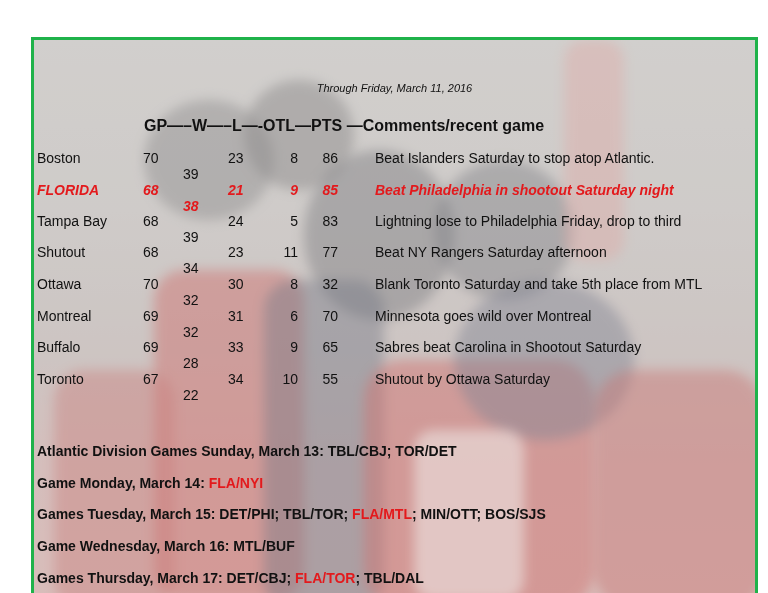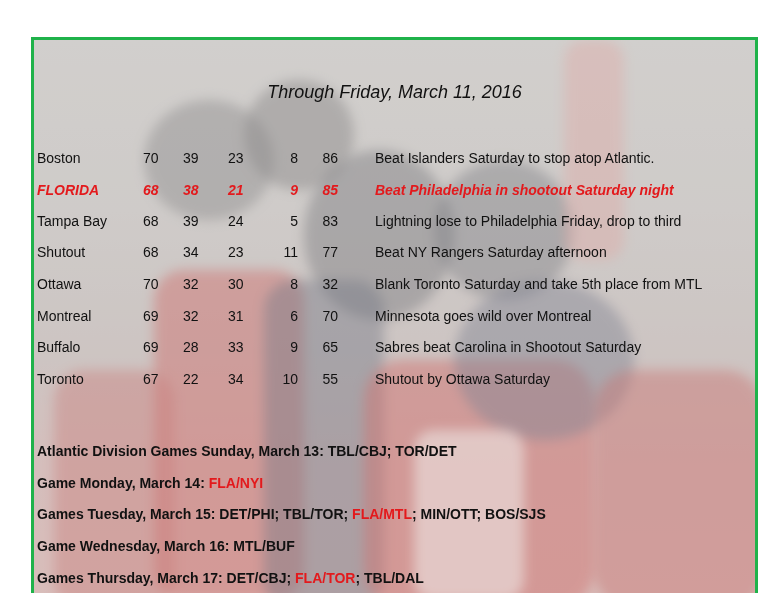--- a/index.html
+++ b/index.html
@@ -19,31 +19,31 @@
   }
   .blob { position: absolute; border-radius: 50%; filter: blur(6px); }
   .overlay { position: absolute; inset: 0; background: rgba(235,232,230,0.35); }
   .content { position: absolute; inset: 0; color: #111; }
   .title {
     position: absolute; top: 8px; left: 0; right: 0; text-align: center;
     font-weight: bold; font-size: 15px;
   }
   .subtitle {
     position: absolute; top: 42px; left: 0; right: 0; text-align: center;
-    font-style: italic; font-size: 18px;
+    font-style: italic; font-size: 11px;
   }
   .header {
     position: absolute; top: 77px; left: 110px; font-weight: bold; font-size: 16px;
     white-space: pre;
   }
   .row { position: absolute; left: 3px; height: 20px; font-size: 14px; white-space: nowrap; }
   .row span { position: absolute; top: 0; }
   .row .team { left: 0; }
   .row .gp { left: 106px; }
-  .row .w { left: 146px; }
+  .row .w { left: 146px; margin-top: 16px; }
   .row .l { left: 191px; text-align: right; }
   .row .otl { left: 237px; width: 24px; text-align: right; }
   .row .pts { left: 277px; width: 24px; text-align: right; }
   .row .cmt { left: 338px; }
   .row.hl { color: #e3191c; font-weight: bold; font-style: italic; }
   .line { position: absolute; left: 3px; font-size: 14px; white-space: nowrap; }
   .line.b { font-weight: bold; margin-top: 9px; }
   .red { color: #e3191c; }
 </style>
 </head>
@@ -62,20 +62,21 @@
     <div class="blob" style="left:330px;top:320px;width:230px;height:250px;background:#c23836;opacity:.5;border-radius:40px"></div>
     <div class="blob" style="left:420px;top:240px;width:180px;height:160px;background:#4a5068;opacity:.45"></div>
     <div class="blob" style="left:560px;top:330px;width:170px;height:240px;background:#b63a38;opacity:.45;border-radius:40px"></div>
     <div class="blob" style="left:20px;top:330px;width:120px;height:240px;background:#b74240;opacity:.4;border-radius:30px"></div>
     <div class="blob" style="left:380px;top:390px;width:110px;height:170px;background:#f1eeec;opacity:.55;border-radius:20px"></div>
     <div class="overlay"></div>
   </div>
 
   <div class="content">
     <div class="subtitle">Through Friday,  March 11, 2016</div>
+    <div class="header">GP—–W—–L—-OTL—PTS —Comments/recent game</div>
 
     <div id="rows">
         <div class="row" style="top: 110px;">
           <span class="team">Boston</span>
           <span class="gp">70</span>
           <span class="w">39</span>
           <span class="l">23</span>
           <span class="otl">8</span>
           <span class="pts">86</span>
           <span class="cmt">Beat Islanders Saturday to stop atop Atlantic.</span>

